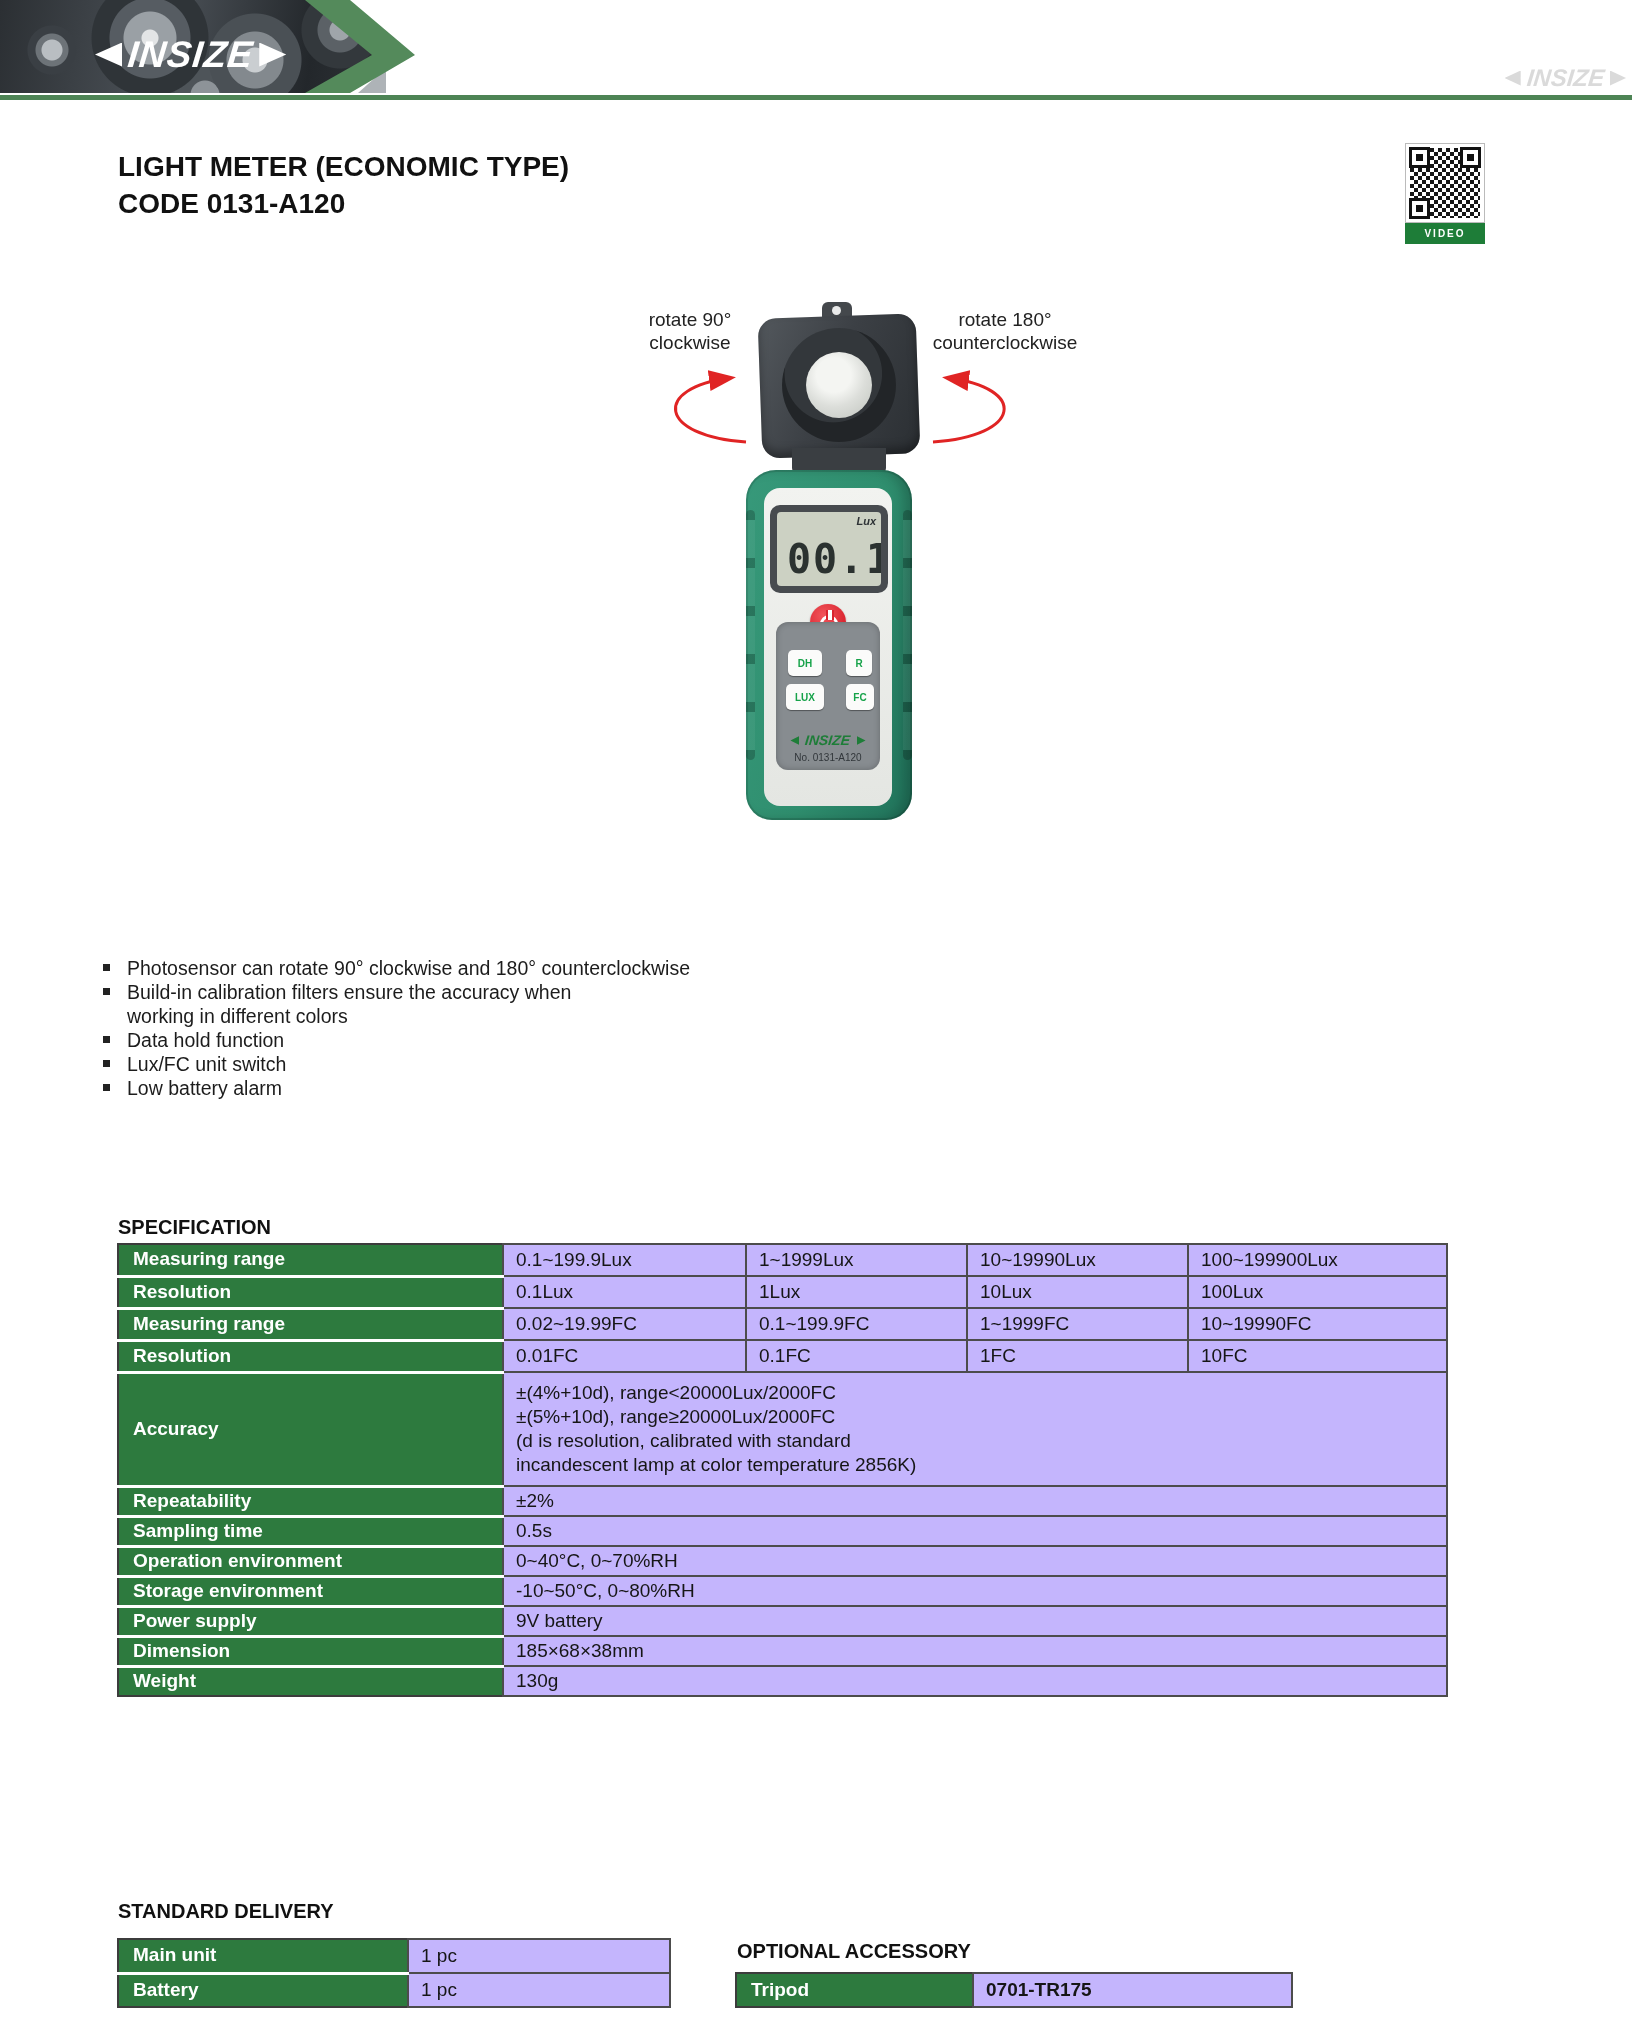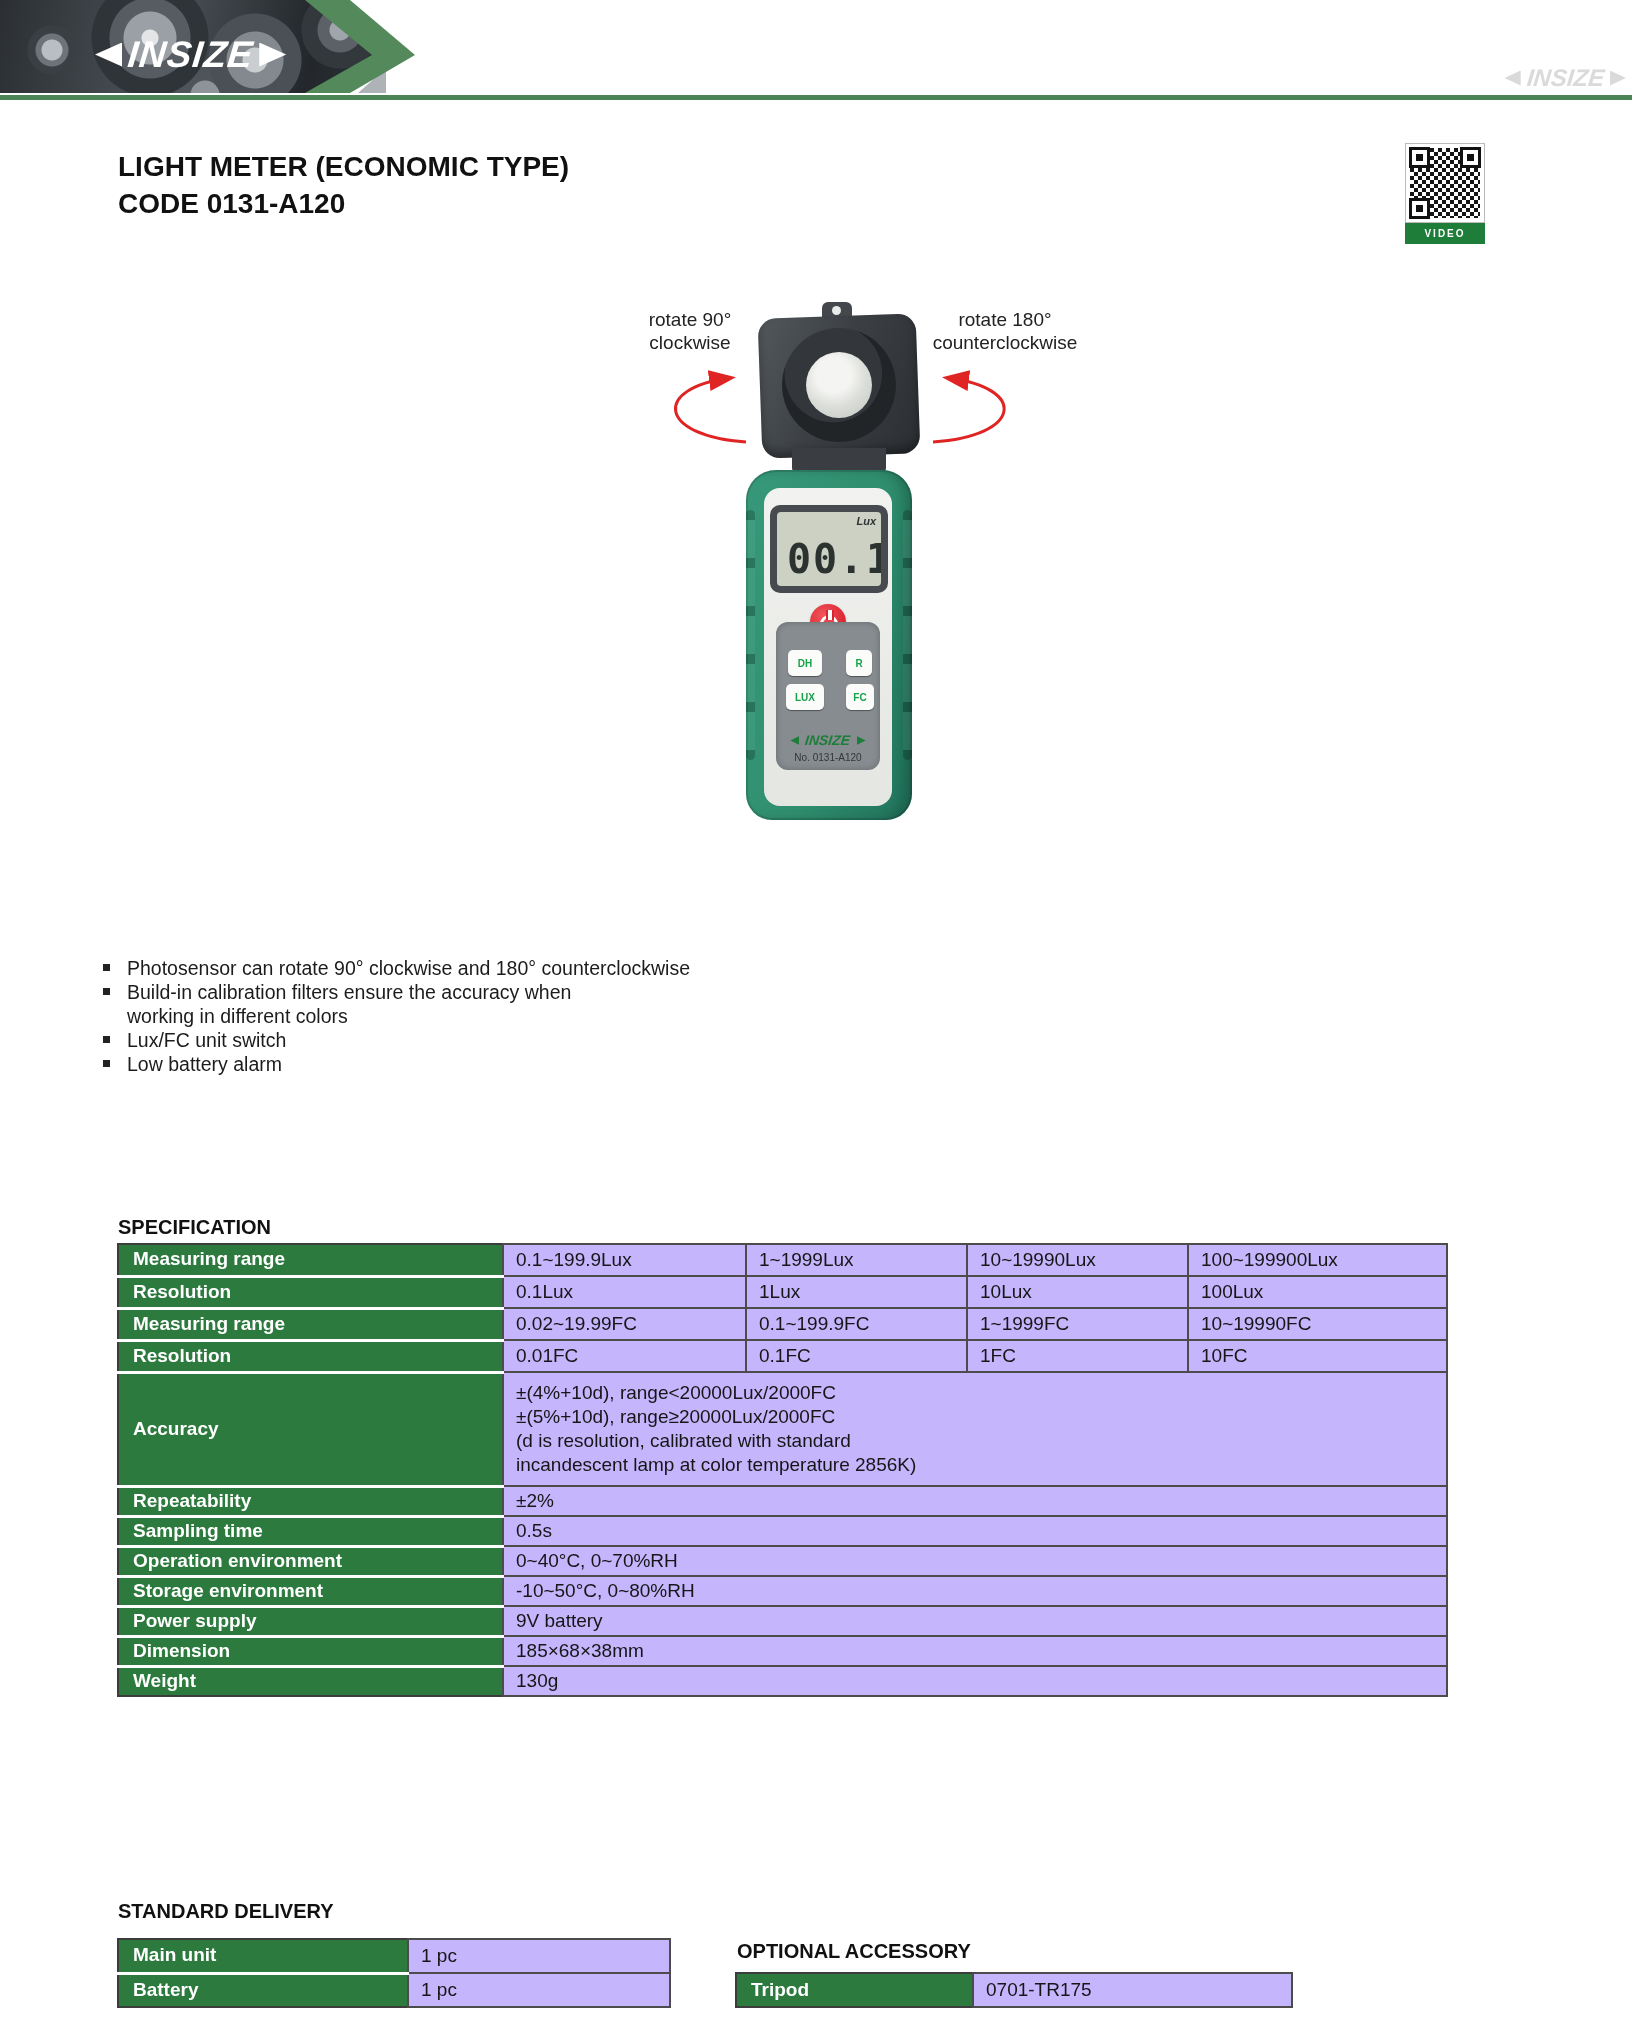--- a/index.html
+++ b/index.html
@@ -114,21 +114,21 @@
   tr:last-child td.lbl{border-bottom:none;}
   td.val{background:#c4b5fd;border:2px solid #4c4c4c;padding:0 4px 0 12px;color:#161616;}
   #spec-table{position:absolute;left:117px;top:1243px;width:1329px;border:2px solid #3c3c3c;}
   #spec-table .r32{height:32px;} #spec-table .r30{height:30px;}
   #spec-table .racc td.val{vertical-align:top;padding-top:8px;line-height:24px;}
   #spec-table .racc{height:114px;}
   #delivery-table{position:absolute;left:117px;top:1938px;width:552px;border:2px solid #3c3c3c;}
   #delivery-table tr{height:34px;}
   #optional-table{position:absolute;left:735px;top:1972px;width:556px;border:2px solid #3c3c3c;}
   #optional-table tr{height:34px;}
-  #optional-table td.val{font-weight:normal;margin-top:36px;}
+  #optional-table td.val{font-weight:bold;margin-top:36px;}
 </style>
 </head>
 <body>
 
 <div id="page">
 
   <div id="banner-photo"></div>
   <div id="banner-sliver"></div>
   <div id="banner-chevron"></div>
   <div id="header-logo" class="logo">
@@ -211,20 +211,24 @@
 
   <div id="features">
     <div class="feat">
       <span class="bullet-sq"></span>
       <span class="pre">Photosensor can rotate 90° clockwise and 180° counterclockwise</span>
     </div>
     <div class="feat">
       <span class="bullet-sq"></span>
       <span class="pre">Build-in calibration filters ensure the accuracy when
 working in different colors</span>
+    </div>
+    <div class="feat">
+      <span class="bullet-sq"></span>
+      <span class="pre">Data hold function</span>
     </div>
     <div class="feat">
       <span class="bullet-sq"></span>
       <span class="pre">Lux/FC unit switch</span>
     </div>
     <div class="feat">
       <span class="bullet-sq"></span>
       <span class="pre">Low battery alarm</span>
     </div>
   </div>

